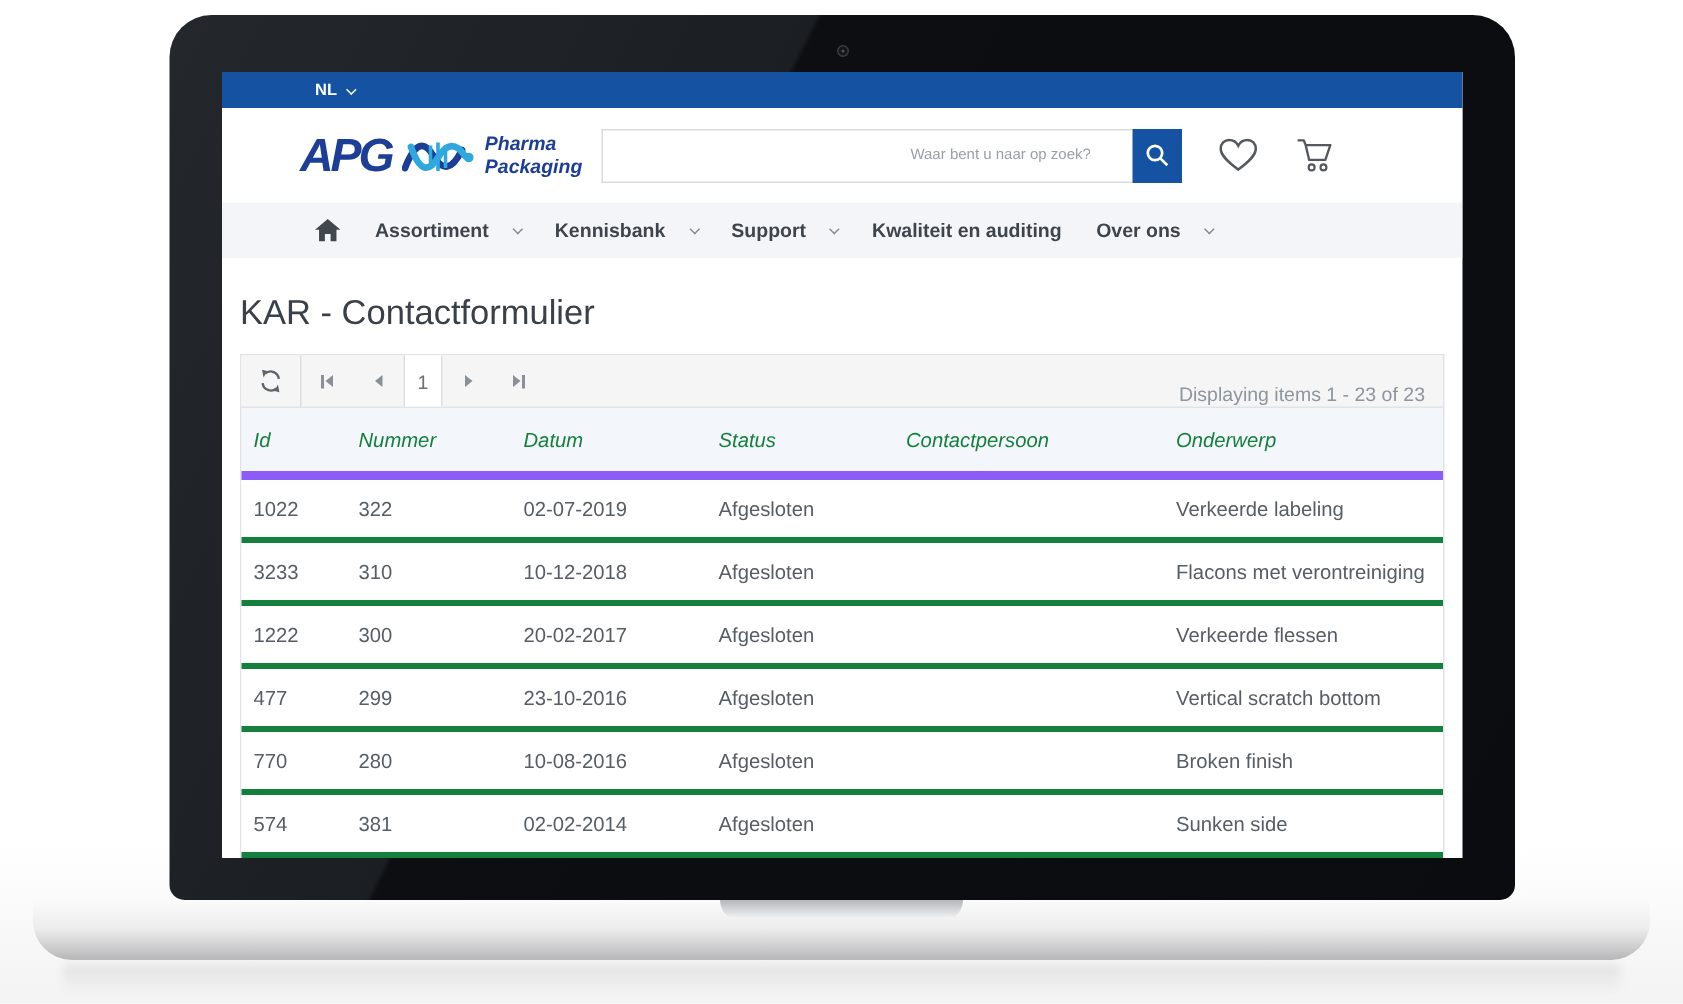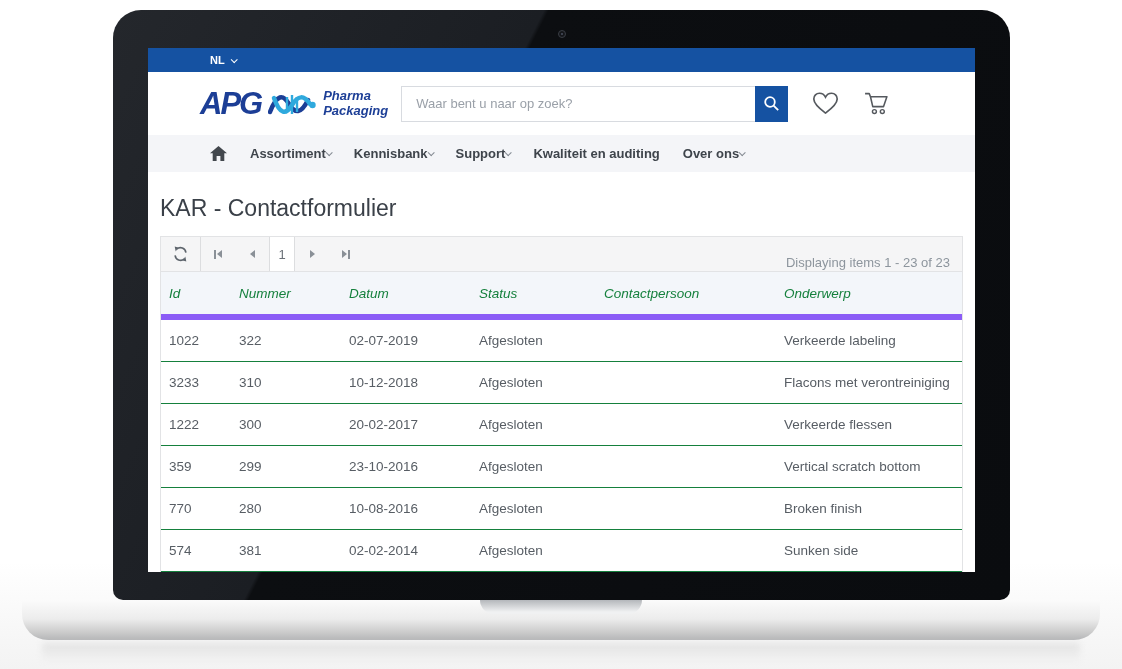--- a/index.html
+++ b/index.html
@@ -63,36 +63,37 @@
   .site-header { height:63px; background:#fff; display:flex; align-items:center; padding:0 0 0 52px; }
   .logo { display:flex; align-items:center; gap:7px; cursor:pointer; }
   .logo-apg {
     font-style:italic; font-weight:bold; font-size:31px; color:#1c3e96;
     letter-spacing:-2px; line-height:1;
   }
   .logo-tag { font-style:italic; font-weight:bold; font-size:13px; color:#1c3e96; line-height:1.1; }
   .search-wrap { display:flex; margin-left:13px; }
   .search-input {
     width:354px; height:36px; border:1px solid #d8dbe0; border-right:none;
-    padding:0 14px; font-size:13px; color:#333; outline:none;
+    padding:0 28px; font-size:10px; color:#333; outline:none;
     font-family:"Liberation Sans","DejaVu Sans",sans-serif;
+    text-align:right;
   }
   .search-input::placeholder { color:#9aa0a8; }
   .search-btn {
     width:33px; height:36px; background:#1552a2; border:none; cursor:pointer;
     display:flex; align-items:center; justify-content:center;
   }
   .hd-icon { margin-left:24px; background:none; border:none; cursor:pointer; display:flex; align-items:center; }
 
   
   .navbar {
     height:37px; background:#f4f5f8; display:flex; align-items:center; gap:23px;
     padding:0 62px; font-size:13px; font-weight:bold; color:#3e444b;
   }
-  .nav-item { display:flex; align-items:center; gap:0; cursor:pointer; }
+  .nav-item { display:flex; align-items:center; gap:16px; cursor:pointer; }
   .nav-item .chev { color:#858b93; }
 
   
   .page-title { margin:24px 0 0 12px; font-size:23px; font-weight:400; color:#3a4048; line-height:24px; }
   .grid-panel { margin:16px 12px 0; border:1px solid #e2e3e5; }
 
   .toolbar {
     height:35px; background:#f5f5f6; border-bottom:1px solid #e2e3e5;
     display:flex; align-items:center; font-size:13px; color:#8d959d;
   }
@@ -111,21 +112,21 @@
   .tri-l { border-right:5px solid #8a9097; }
   .tri-r { border-left:5px solid #8a9097; }
   .vbar { width:2px; height:9px; background:#8a9097; }
   .tb-status { margin-left:auto; padding-right:12px;margin-top:16px; }
 
   .thead, .trow {
     display:grid; grid-template-columns:70px 110px 130px 125px 180px 1fr;
     align-items:center; font-size:13.5px;
   }
   .thead { background:#f3f6fa; height:48px; color:#15803d; border-bottom:6px solid #8b5cf6;font-style:italic; }
-  .trow { background:#fff; height:42px; color:#575d64; border-bottom:1px solid #15803d; cursor:pointer; }
+  .trow { background:#fff; height:42px; color:#575d64; border-bottom:4px solid #15803d; cursor:pointer; }
   .cell { padding-left:8px; white-space:nowrap; overflow:hidden; }
 </style>
 </head>
 <body>
 
 <div class="laptop-lid">
   <div class="camera"></div>
 
   <div class="screen">
 
@@ -259,21 +260,21 @@
         </div>
         <div class="trow">
           <div class="cell">1222</div>
           <div class="cell">300</div>
           <div class="cell">20-02-2017</div>
           <div class="cell">Afgesloten</div>
           <div class="cell"></div>
           <div class="cell">Verkeerde flessen</div>
         </div>
         <div class="trow">
-          <div class="cell">359</div>
+          <div class="cell">477</div>
           <div class="cell">299</div>
           <div class="cell">23-10-2016</div>
           <div class="cell">Afgesloten</div>
           <div class="cell"></div>
           <div class="cell">Vertical scratch bottom</div>
         </div>
         <div class="trow">
           <div class="cell">770</div>
           <div class="cell">280</div>
           <div class="cell">10-08-2016</div>

